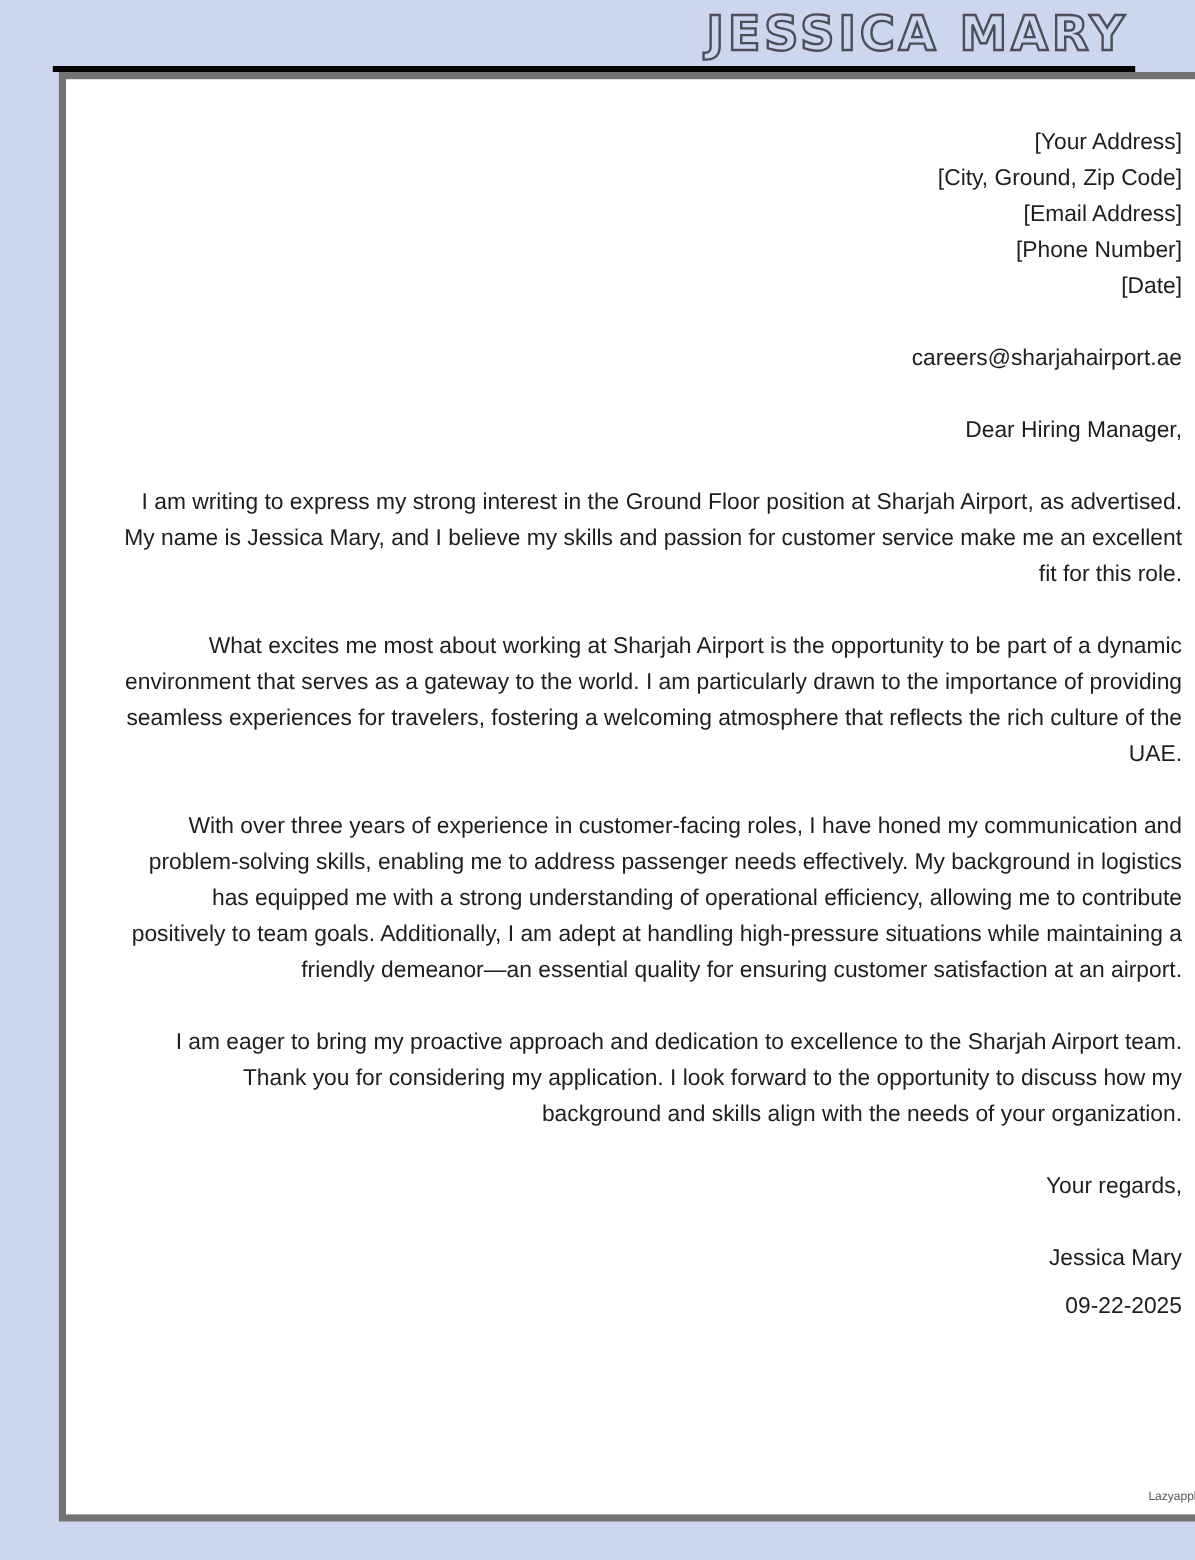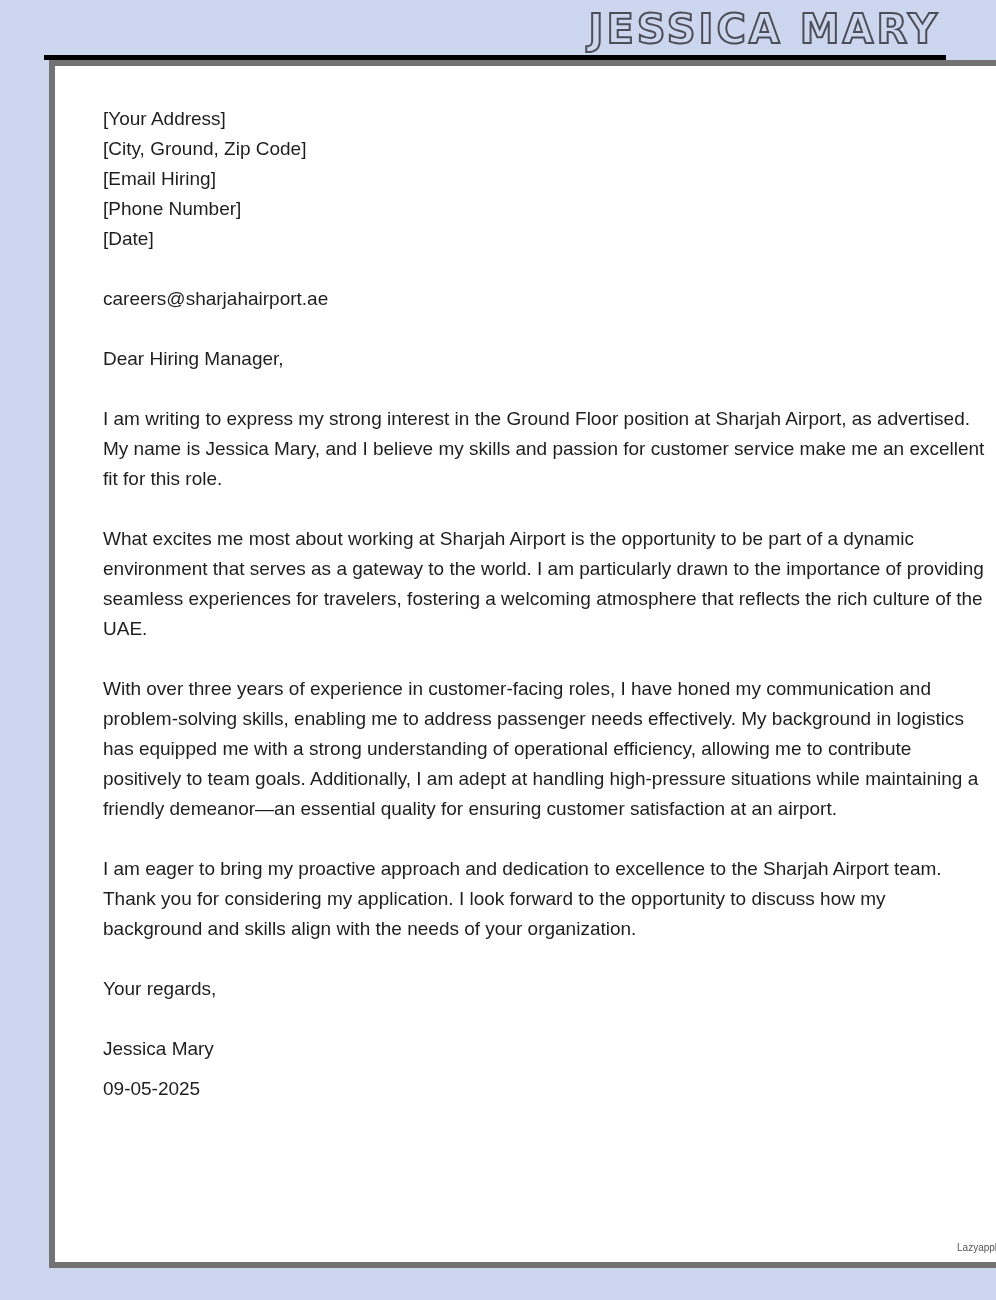--- a/index.html
+++ b/index.html
@@ -1,15 +1,15 @@
 <!DOCTYPE html>
 <html><head>
 <meta charset="utf-8">
 <style>
-  * { box-sizing: border-box; }
+  * { box-sizing: border-box; text-align: right; }
   html, body { margin: 0; padding: 0; }
   body {
     width: 996px;
     height: 1300px;
     background: #ccd6ee;
     font-family: "Liberation Sans", sans-serif;
     position: relative;
     overflow: hidden;
   }
   .header-name {
@@ -70,38 +70,38 @@
 
 <div class="header-name">JESSICA MARY</div>
 
 <div class="header-rule"></div>
 
 <div class="page">
 
   <div class="contact-block">
     <div class="line">[Your Address]</div>
     <div class="line">[City, Ground, Zip Code]</div>
-    <div class="line">[Email Hiring]</div>
+    <div class="line">[Email Address]</div>
     <div class="line">[Phone Number]</div>
     <div class="line">[Date]</div>
   </div>
 
   <p>careers@sharjahairport.ae</p>
 
   <p>Dear Hiring Manager,</p>
 
   <p>I am writing to express my strong interest in the Ground Floor position at Sharjah Airport, as advertised. My name is Jessica Mary, and I believe my skills and passion for customer service make me an excellent fit for this role.</p>
 
   <p>What excites me most about working at Sharjah Airport is the opportunity to be part of a dynamic environment that serves as a gateway to the world. I am particularly drawn to the importance of providing seamless experiences for travelers, fostering a welcoming atmosphere that reflects the rich culture of the UAE.</p>
 
   <p>With over three years of experience in customer-facing roles, I have honed my communication and problem-solving skills, enabling me to address passenger needs effectively. My background in logistics has equipped me with a strong understanding of operational efficiency, allowing me to contribute positively to team goals. Additionally, I am adept at handling high-pressure situations while maintaining a friendly demeanor—an essential quality for ensuring customer satisfaction at an airport.</p>
 
   <p>I am eager to bring my proactive approach and dedication to excellence to the Sharjah Airport team. Thank you for considering my application. I look forward to the opportunity to discuss how my background and skills align with the needs of your organization.</p>
 
   <p>Your regards,</p>
 
   <p>Jessica Mary</p>
 
-  <p class="date-link">09-05-2025</p>
+  <p class="date-link">09-22-2025</p>
 
   <div class="footer-brand">Lazyapply.com</div>
 
 </div>
 
 </body></html>

